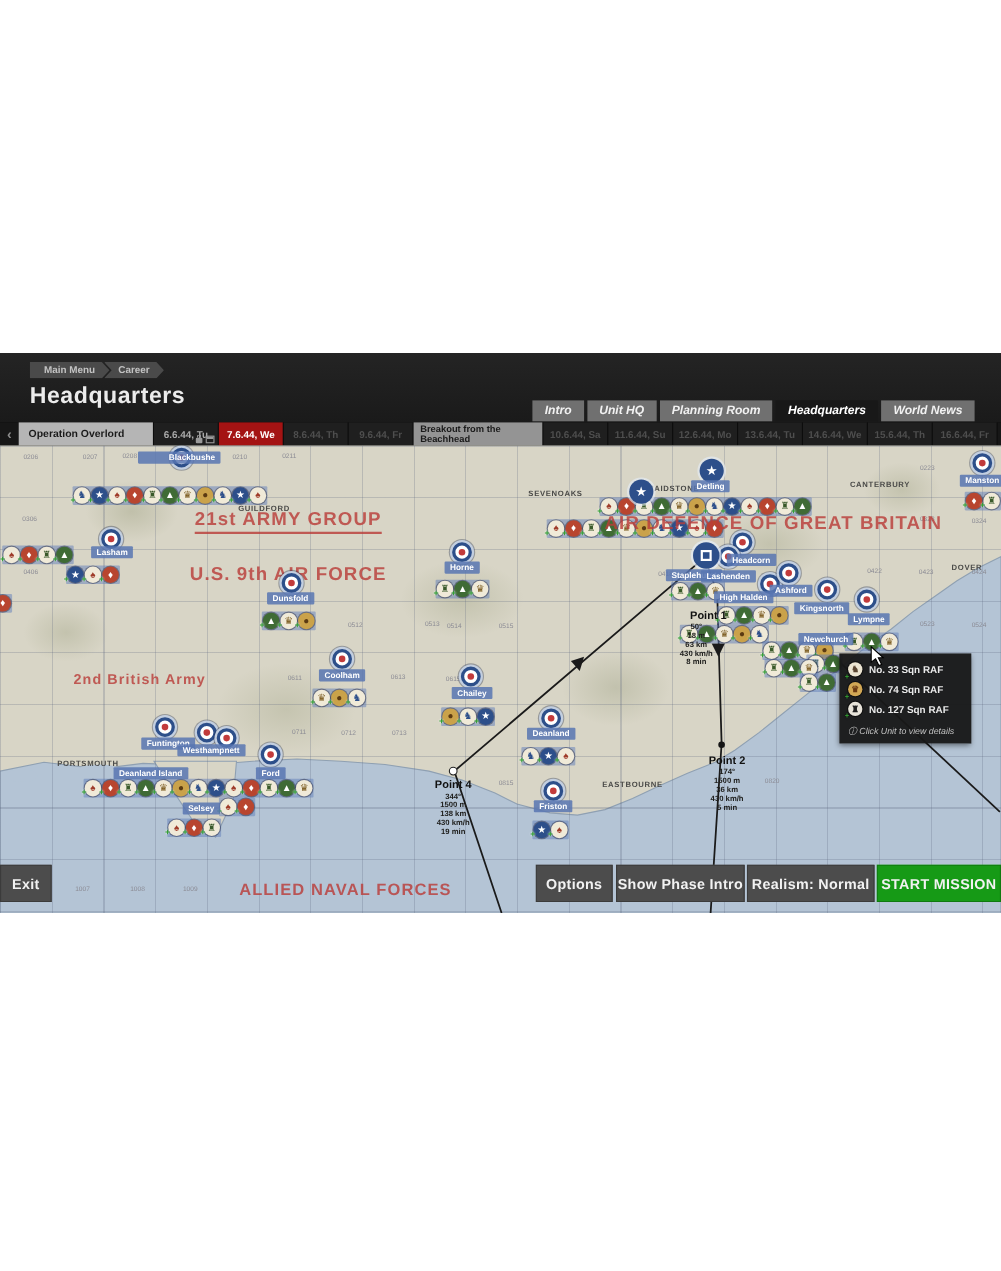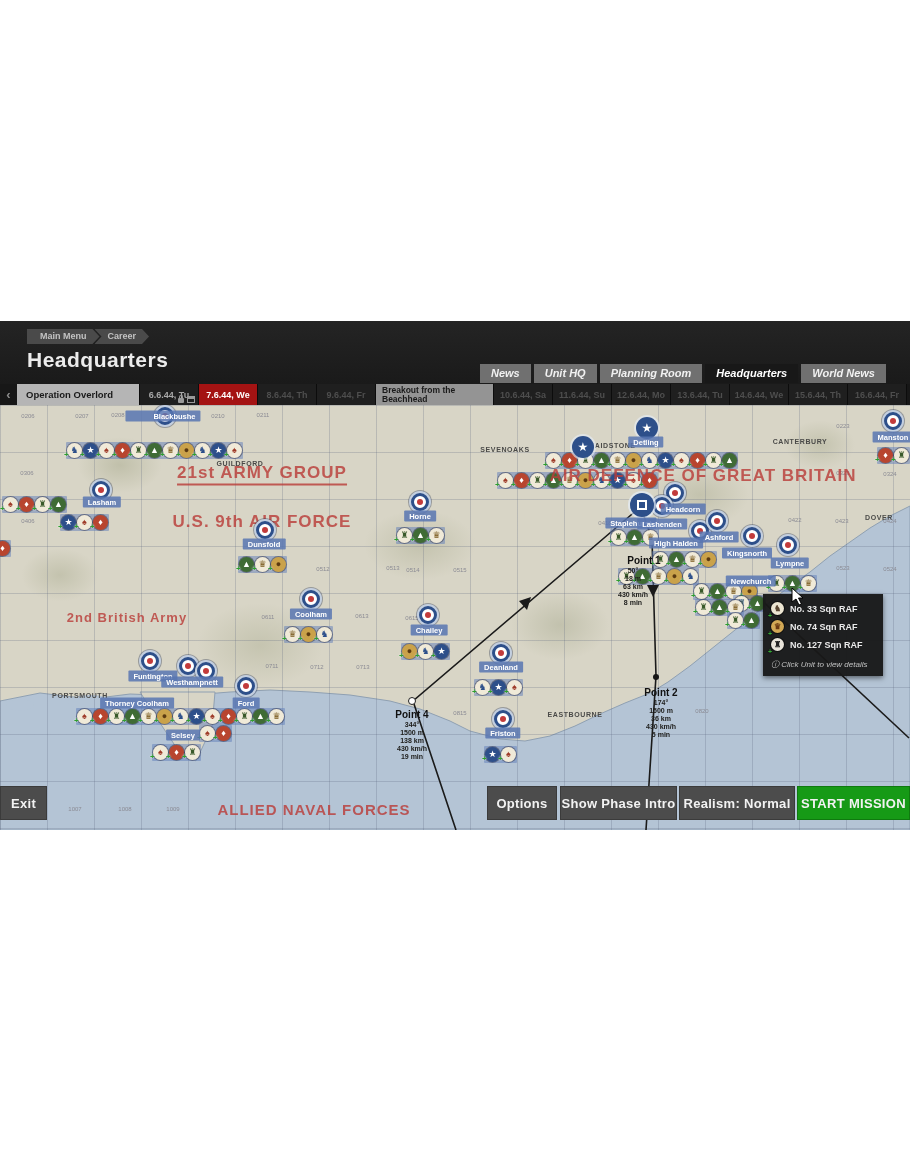--- a/index.html
+++ b/index.html
@@ -105,21 +105,21 @@
 
 <div class="screen">
 
   <div class="hdr">
     <div class="crumbs">
       <div class="crumb first">Main Menu</div>
       <div class="crumb">Career</div>
     </div>
     <div class="title">Headquarters</div>
     <div class="tabs">
-        <div class="tab">News</div>
+        <div class="tab">Intro</div>
         <div class="tab">Unit HQ</div>
         <div class="tab">Planning Room</div>
         <div class="tab active">Headquarters</div>
         <div class="tab">World News</div>
       </div>
   </div>
 
   <div class="tl">
     <div class="tl-arrow">‹</div>
     <div style="display:flex;flex:1;">
@@ -417,21 +417,21 @@
       </div>
       <div class="strip" style="left: 727px; top: 207px;">
         <div class="emblem" style="background: rgb(240, 234, 216); color: rgb(58, 90, 42);">♜</div>
         <div class="emblem" style="background: rgb(63, 107, 53); color: rgb(255, 255, 255);">▲</div>
       </div>
       <div class="roundel raf" style="left: 139px; top: 245px;"></div>
       <div class="unit-label" style="left: 153px; top: 271px;">Funtington</div>
       <div class="roundel raf" style="left: 177px; top: 250px;"></div>
       <div class="roundel raf" style="left: 195px; top: 255px;"></div>
       <div class="unit-label" style="left: 192px; top: 277px;">Westhampnett</div>
-      <div class="unit-label" style="left: 137px; top: 298px;">Thorney Coolham</div>
+      <div class="unit-label" style="left: 137px; top: 298px;">Deanland Island</div>
       <div class="roundel raf" style="left: 235px; top: 270px;"></div>
       <div class="unit-label" style="left: 246px; top: 298px;">Ford</div>
       <div class="unit-label" style="left: 183px; top: 330px;">Selsey</div>
       <div class="strip" style="left: 76px; top: 303px;">
         <div class="emblem" style="background: rgb(240, 234, 216); color: rgb(158, 58, 40);">♠</div>
         <div class="emblem" style="background: rgb(184, 69, 47); color: rgb(255, 255, 255);">♦</div>
         <div class="emblem" style="background: rgb(240, 234, 216); color: rgb(58, 90, 42);">♜</div>
         <div class="emblem" style="background: rgb(63, 107, 53); color: rgb(255, 255, 255);">▲</div>
         <div class="emblem" style="background: rgb(240, 234, 216); color: rgb(122, 90, 30);">♛</div>
         <div class="emblem" style="background: rgb(202, 162, 74); color: rgb(91, 58, 18);">●</div>

